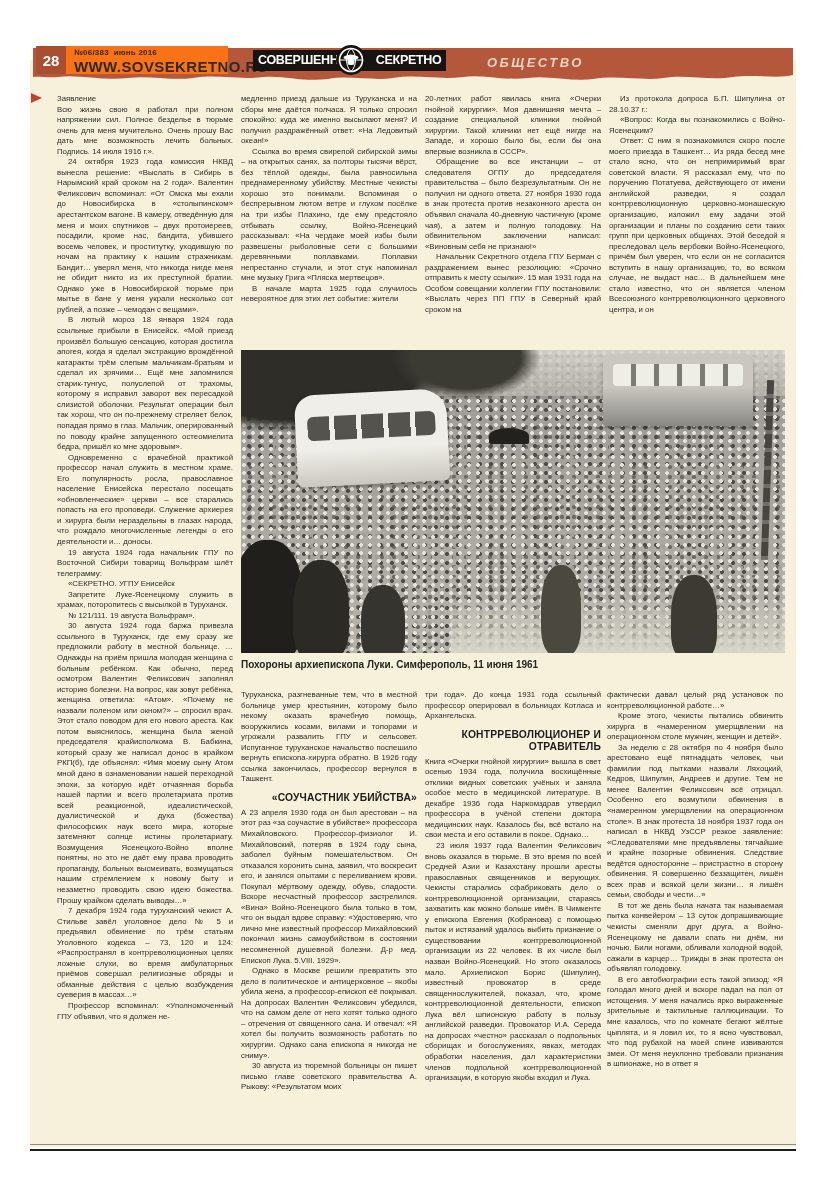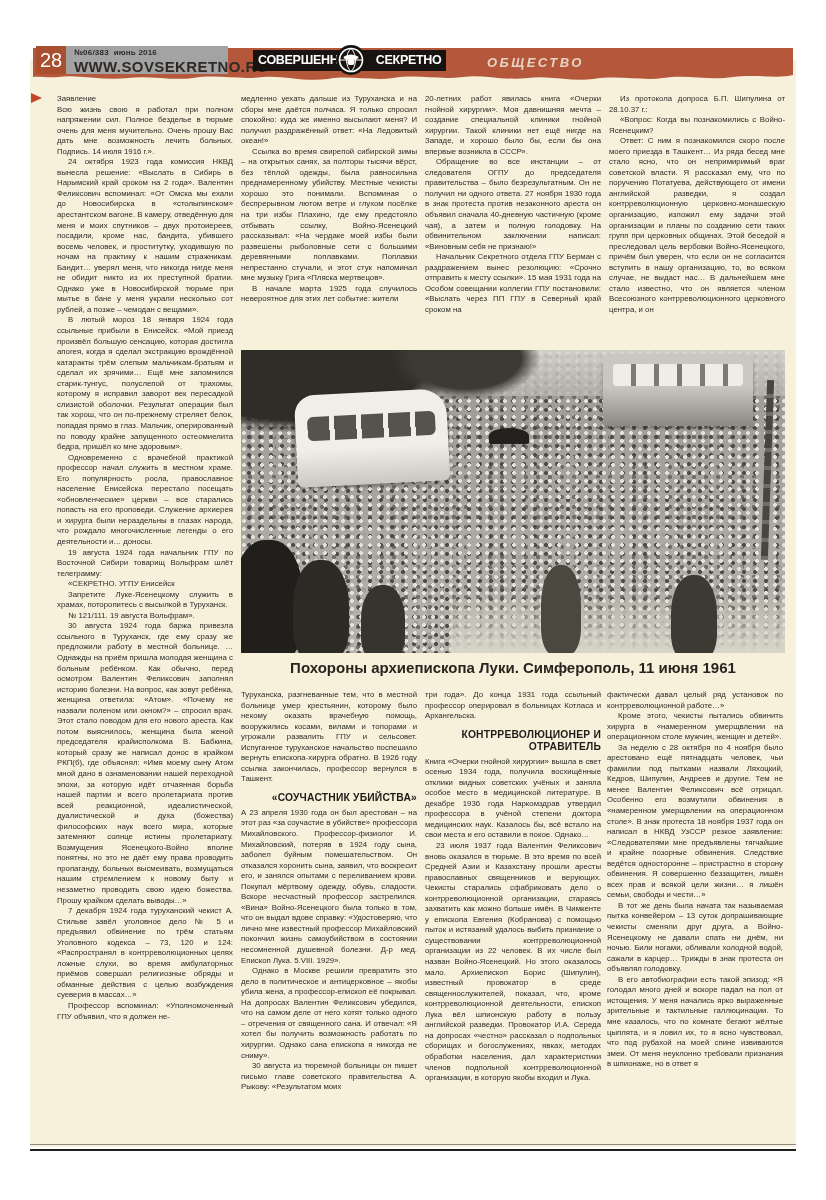--- a/index.html
+++ b/index.html
@@ -7,22 +7,22 @@
     width:826px;height:1200px;position:relative;overflow:hidden;
     background:#ffffff;
     font-family:"Liberation Sans","DejaVu Sans",sans-serif;
   }
   
   .paper{position:absolute;left:30px;top:60px;width:766px;height:1087px;background:#f7f1dc;}
   
   .header-bar{position:absolute;left:33px;top:48px;width:760px;height:25px;background:#b4573b;}
   .torn{position:absolute;left:33px;top:72px;width:760px;height:11px;}
   .pagenum-box{position:absolute;left:36px;top:46px;width:30px;height:28px;background:#a94e2e;
-    color:#fff;font-weight:normal;font-size:20px;display:flex;align-items:center;justify-content:center;}
-  .issue-box{position:absolute;left:66px;top:46px;width:162px;height:28px;background:#a3a3a3;
+    color:#fff;font-weight:bold;font-size:15px;display:flex;align-items:center;justify-content:center;}
+  .issue-box{position:absolute;left:66px;top:46px;width:162px;height:28px;background:#f97316;
     padding:2px 0 0 8px;box-sizing:border-box;color:#2e2a26;}
   .issue-line1{font-size:8px;font-weight:bold;letter-spacing:.2px;}
   .issue-line2{font-size:15px;font-weight:bold;letter-spacing:.4px;margin-top:1px;}
   .logo{position:absolute;left:253px;top:50px;height:21px;display:flex;align-items:center;}
   .logo .slab{background:#161310;color:#fff;font-weight:bold;font-size:12.5px;
     letter-spacing:-0.3px;padding:3px 5px 4px;line-height:14px;}
   .logo .slab.first{padding-right:14px;}
   .logo .slab.second{padding-left:14px;}
   .emblem{position:absolute;left:83px;top:-5px;width:30px;height:30px;z-index:2;}
   .logo-wrap{position:relative;}
@@ -76,22 +76,22 @@
   .ph-umbrella{position:absolute;left:248px;top:78px;width:40px;height:16px;
     background:#22211d;border-radius:50% 50% 10% 10%;}
   .ph-fig{position:absolute;background:#201f1b;border-radius:45% 45% 30% 30%;filter:blur(.6px);}
   .f1{left:-8px;top:190px;width:70px;height:120px;}
   .f2{left:52px;top:210px;width:56px;height:100px;background:#2b2a25;}
   .f3{left:120px;top:235px;width:44px;height:75px;background:#35342e;}
   .f4{left:300px;top:215px;width:40px;height:90px;background:#4a483f;}
   .f5{left:430px;top:225px;width:46px;height:85px;background:#3c3a33;}
   .ph-path{position:absolute;left:210px;bottom:0;width:334px;height:60px;
     background:linear-gradient(rgba(228,226,216,0),#d8d5c9);}
-  .caption{position:absolute;left:241px;top:659px;width:544px;font-size:15px;font-weight:bold;
-    color:#26251f;text-align:center;}
+  .caption{position:absolute;left:241px;top:659px;width:544px;font-size:10px;font-weight:bold;
+    color:#26251f;}
   
   .bottom-rule{position:absolute;left:30px;top:1144px;width:766px;height:4px;
     border-top:1px solid #8d8a80;border-bottom:2px solid #1d1c19;}
 </style>
 </head>
 <body>
 
 <div class="paper"></div>
 
 <div class="header-bar"></div>
@@ -127,21 +127,21 @@
     <p class="para">Одновременно с врачебной практикой профессор начал служить в местном храме. Его популярность росла, православное население Енисейска перестало посещать «обновленческие» церкви – все старались попасть на его проповеди. Служение архиерея и хирурга были нераздельны в глазах народа, что рождало многочисленные легенды о его деятельности и… доносы.</p>
     <p class="para">19 августа 1924 года начальник ГПУ по Восточной Сибири товарищ Вольфрам шлёт телеграмму:</p>
     <p class="para">«СЕКРЕТНО. УГПУ Енисейск</p>
     <p class="para">Запретите Луке-Ясенецкому служить в храмах, поторопитесь с высылкой в Туруханск.</p>
     <p class="para">№ 121/111. 19 августа Вольфрам».</p>
     <p class="para">30 августа 1924 года баржа привезла ссыльного в Туруханск, где ему сразу же предложили работу в местной больнице. …Однажды на приём пришла молодая женщина с больным ребёнком. Как обычно, перед осмотром Валентин Феликсович заполнял историю болезни. На вопрос, как зовут ребёнка, женщина ответила: «Атом». «Почему не назвали поленом или окном?» – спросил врач. Этот стало поводом для его нового ареста. Как потом выяснилось, женщина была женой председателя крайисполкома В. Бабкина, который сразу же написал донос в крайком РКП(б), где объяснял: «Имя моему сыну Атом мной дано в ознаменовании нашей переходной эпохи, за которую идёт отчаянная борьба нашей партии и всего пролетариата против всей реакционной, идеалистической, дуалистической и духа (божества) философских наук всего мира, которые затемняют солнце истины пролетариату. Возмущения Ясенецкого-Войно вполне понятны, но это не даёт ему права проводить пропаганду, больных высмеивать, возмущаться нашим стремлением к новому быту и незаметно проводить свою идею божества. Прошу крайком сделать выводы…»</p>
     <p class="para">7 декабря 1924 года туруханский чекист А. Стильве завёл уголовное дело № 5 и предъявил обвинение по трём статьям Уголовного кодекса – 73, 120 и 124: «Распространял в контрреволюционных целях ложные слухи, во время амбулаторных приёмов совершал религиозные обряды и обманные действия с целью возбуждения суеверия в массах…»</p>
     <p class="para">Профессор вспоминал: «Уполномоченный ГПУ объявил, что я должен не-</p>
   </div>
 <div id="col2t" class="col">
-    <p class="para noindent">медленно уехать дальше из Туруханска и на сборы мне даётся полчаса. Я только спросил спокойно: куда же именно высылают меня? И получил раздражённый ответ: «На Ледовитый океан!»</p>
+    <p class="para noindent">медленно приезд дальше из Туруханска и на сборы мне даётся полчаса. Я только спросил спокойно: куда же именно высылают меня? И получил раздражённый ответ: «На Ледовитый океан!»</p>
     <p class="para">Ссылка во время свирепой сибирской зимы – на открытых санях, за полторы тысячи вёрст, без тёплой одежды, была равносильна преднамеренному убийству. Местные чекисты хорошо это понимали. Вспоминая о беспрерывном лютом ветре и глухом посёлке на три избы Плахино, где ему предстояло отбывать ссылку, Войно-Ясенецкий рассказывал: «На чердаке моей избы были развешены рыболовные сети с большими деревянными поплавками. Поплавки непрестанно стучали, и этот стук напоминал мне музыку Грига «Пляска мертвецов».</p>
     <p class="para">В начале марта 1925 года случилось невероятное для этих лет событие: жители</p>
   </div>
 <div id="col3t" class="col">
     <p class="para noindent">20-летних работ явилась книга «Очерки гнойной хирургии». Моя давнишняя мечта – создание специальной клиники гнойной хирургии. Такой клиники нет ещё нигде на Западе, и хорошо было бы, если бы она впервые возникла в СССР».</p>
     <p class="para">Обращение во все инстанции – от следователя ОГПУ до председателя правительства – было безрезультатным. Он не получил ни одного ответа. 27 ноября 1930 года в знак протеста против незаконного ареста он объявил сначала 40-дневную частичную (кроме чая), а затем и полную голодовку. На обвинительном заключении написал: «Виновным себя не признаю!»</p>
     <p class="para">Начальник Секретного отдела ГПУ Берман с раздражением вынес резолюцию: «Срочно отправить к месту ссылки». 15 мая 1931 года на Особом совещании коллегии ГПУ постановили: «Выслать через ПП ГПУ в Северный край сроком на</p>
   </div>
 <div id="col4t" class="col">
     <p class="para">Из протокола допроса Б.П. Шипулина от 28.10.37 г.:</p>

